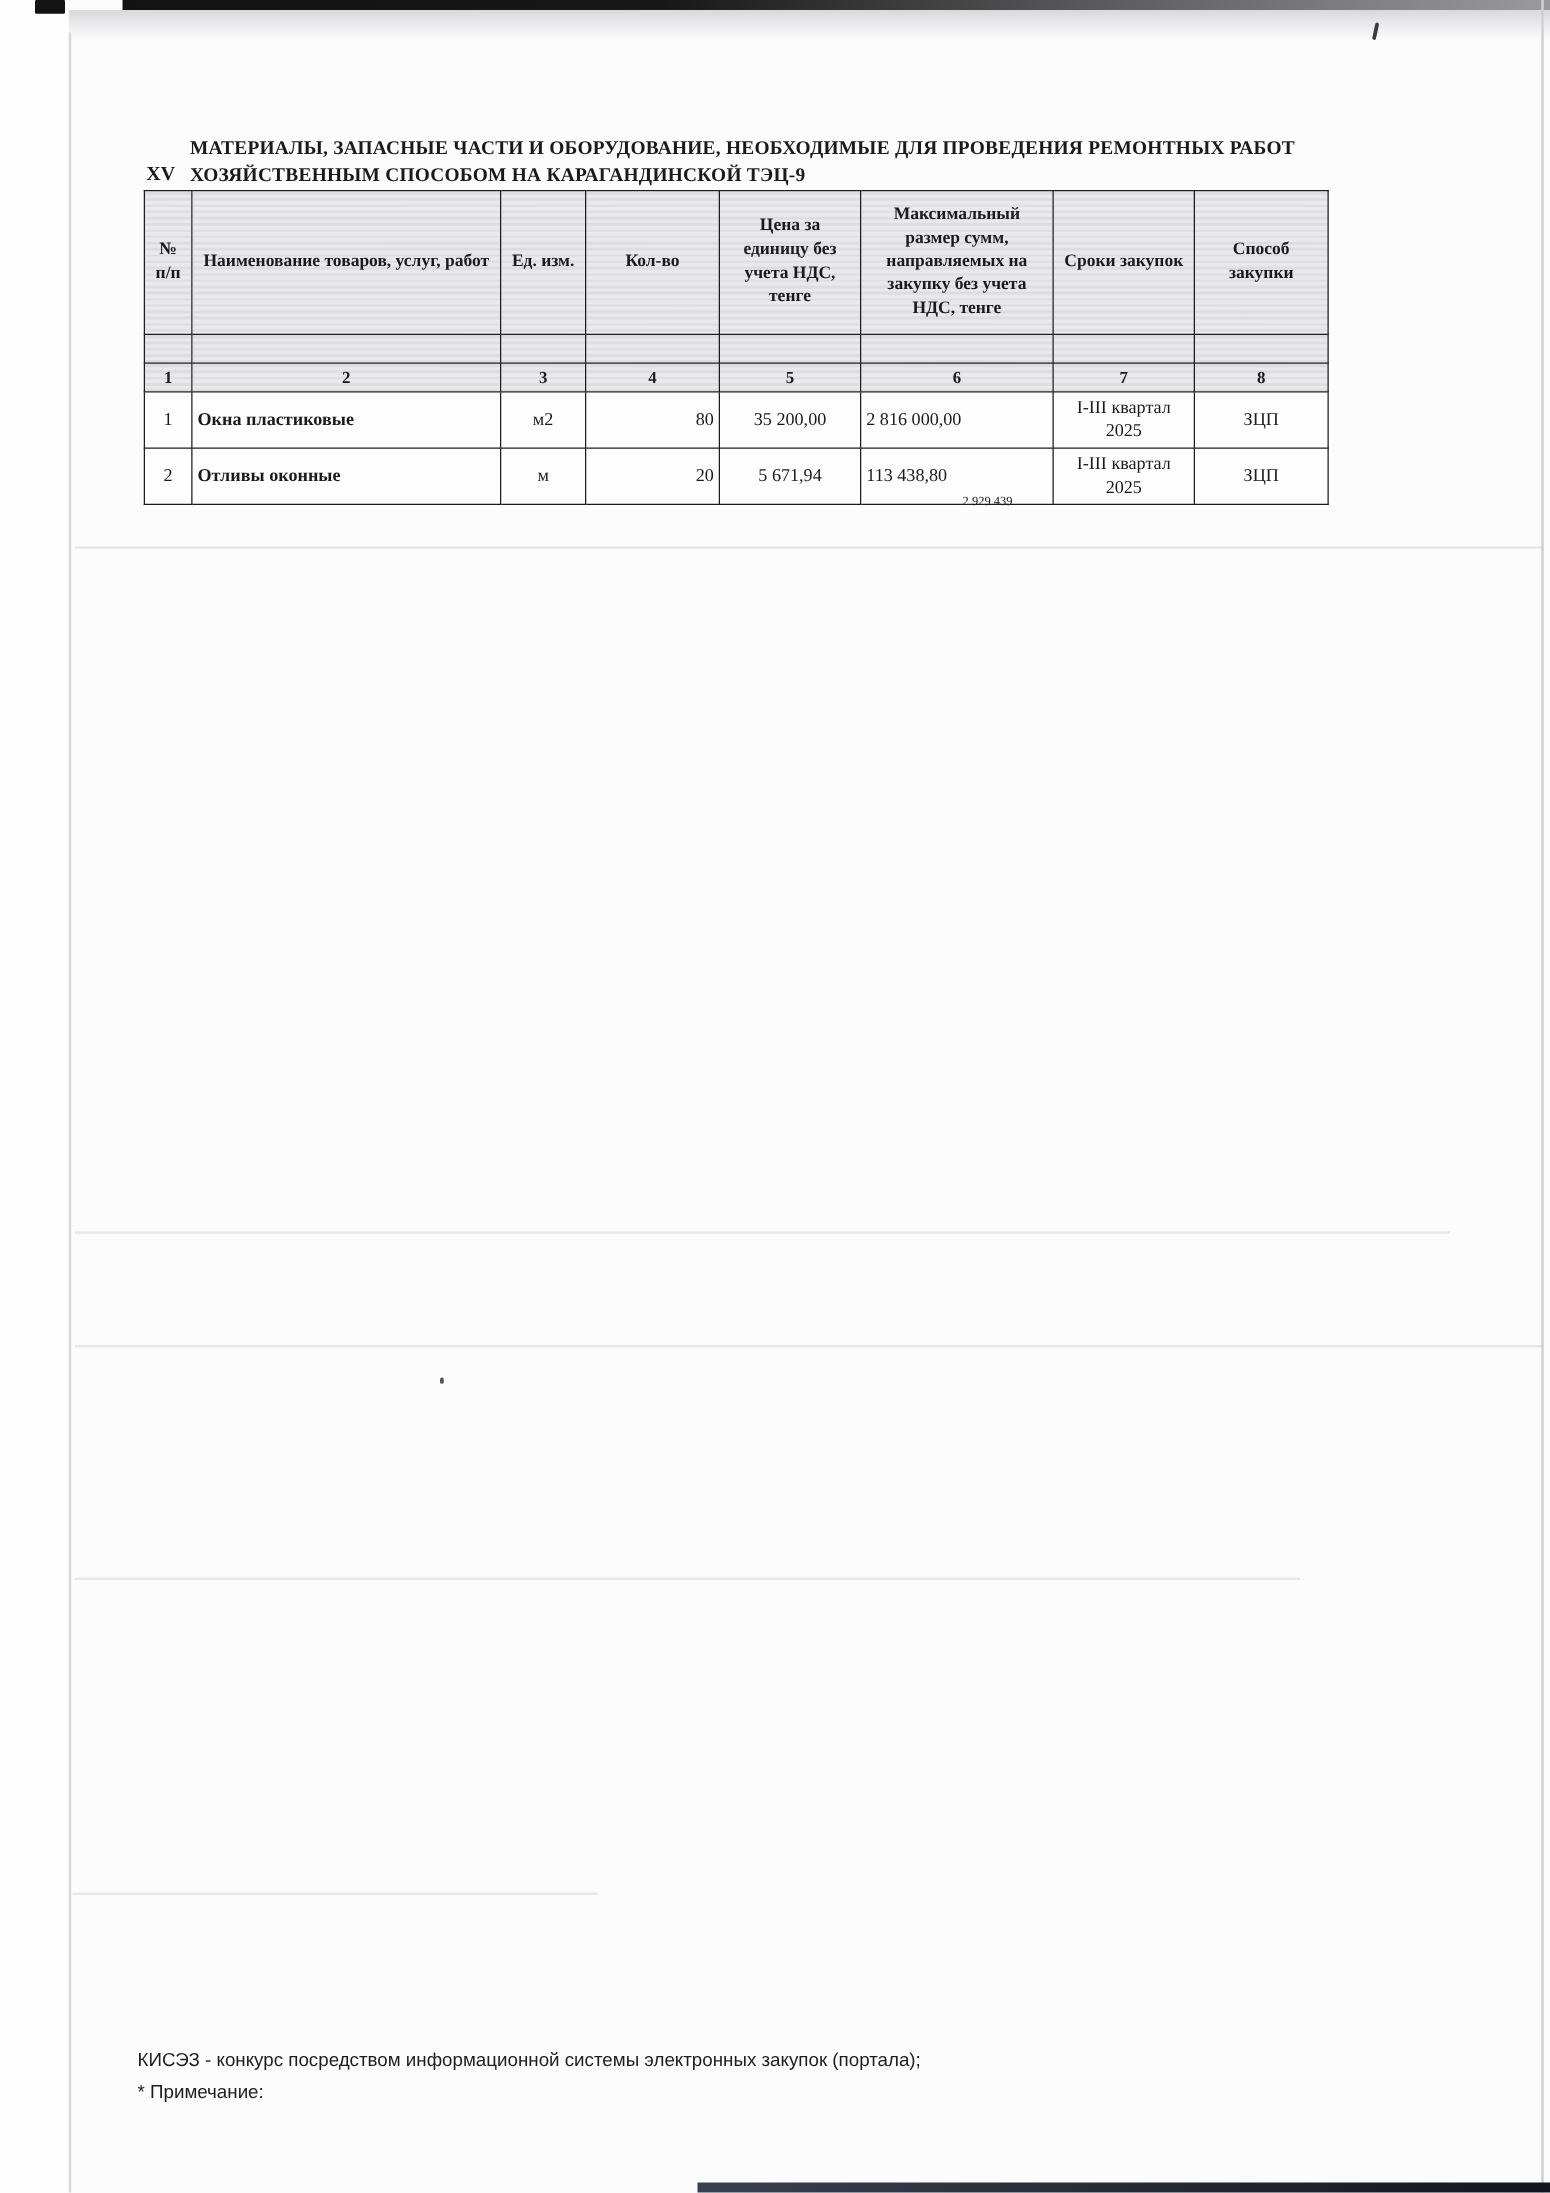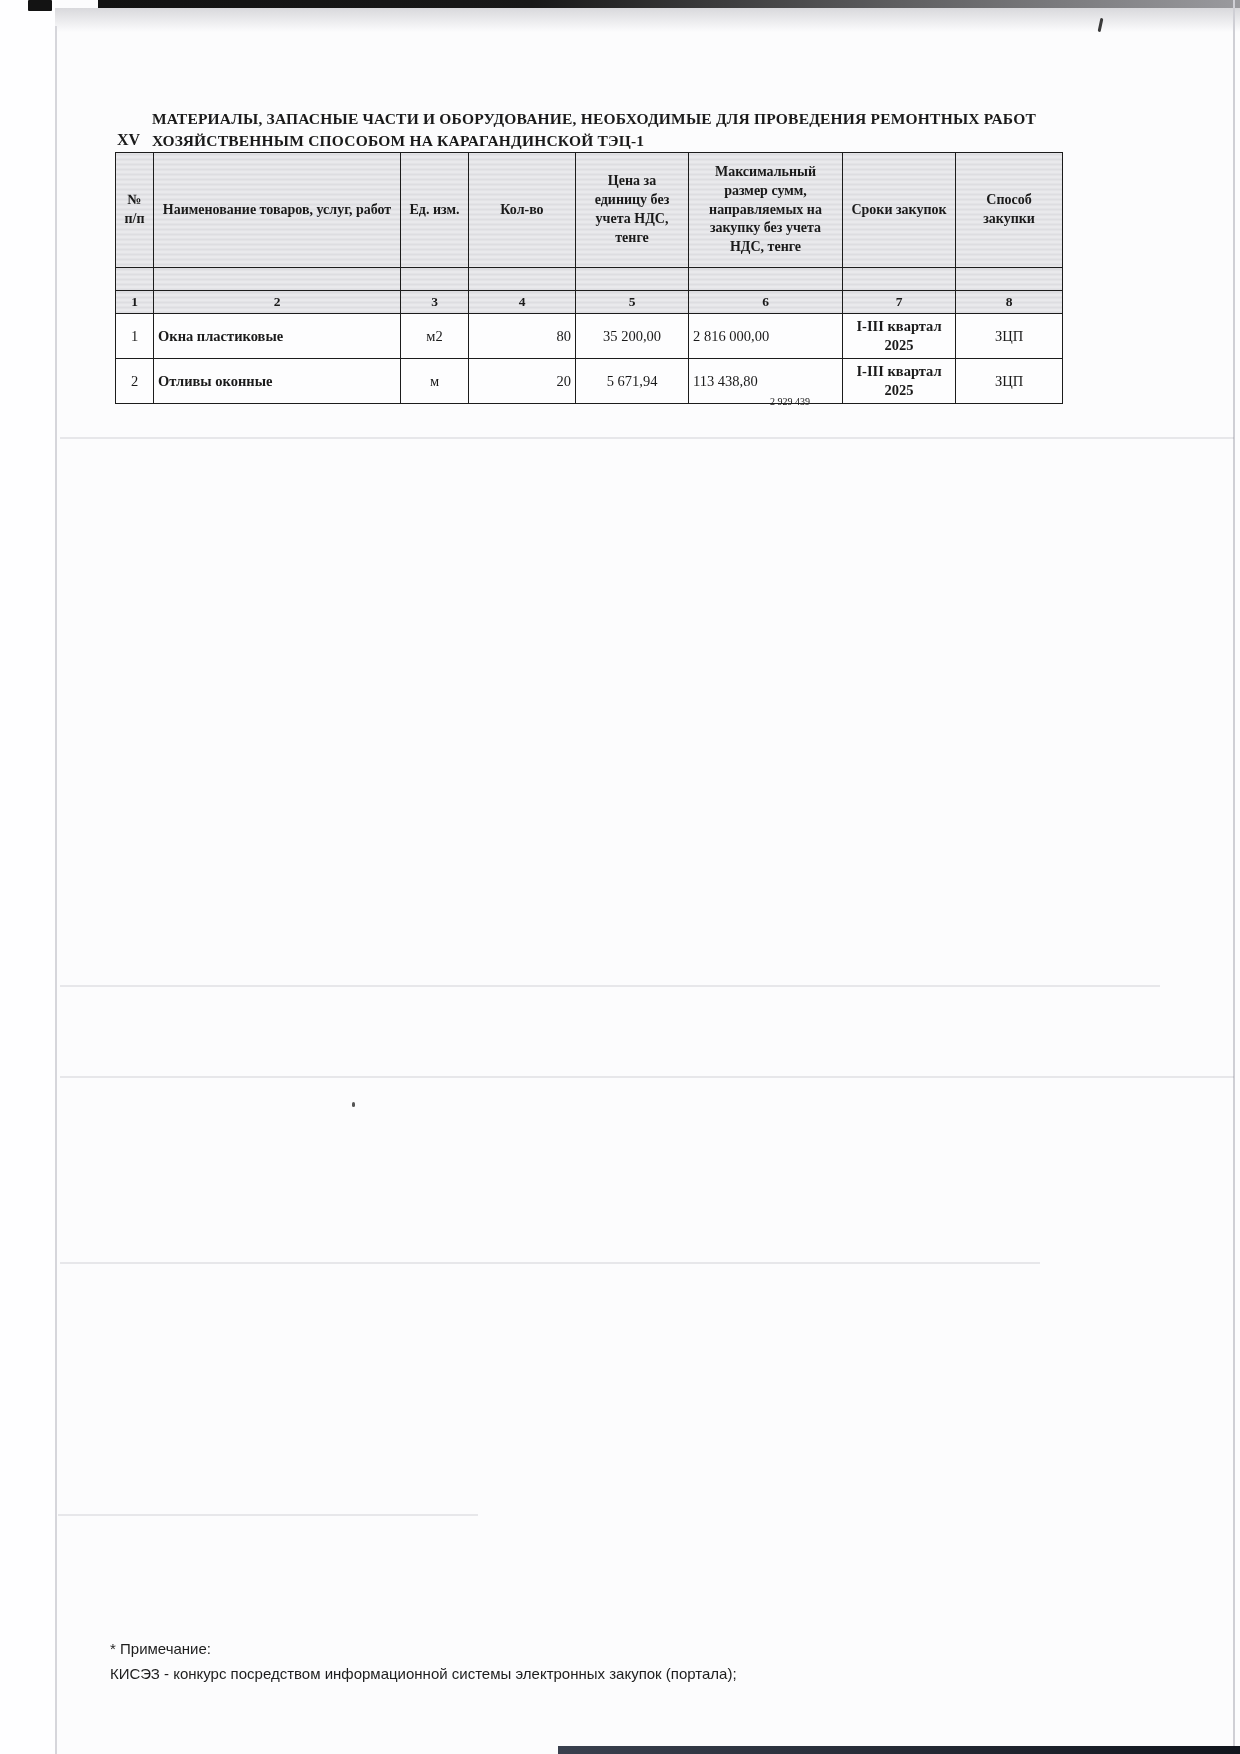--- a/index.html
+++ b/index.html
@@ -50,21 +50,21 @@
   tr.colnum td{height:18px;text-align:center;font-weight:bold;font-size:13.5px;background:
       repeating-linear-gradient(to bottom,rgba(120,120,128,.10) 0 2px,rgba(255,255,255,0) 2px 5px),
       #e9e9ec;}
   tr.data td{height:40px;background:#fdfdfe;}
   td.c-num{text-align:center;}
   td.c-name{text-align:left;padding-left:8px;font-weight:bold;}
   td.c-unit{text-align:center;}
   td.c-qty{text-align:right;padding-right:18px;}
   td.c-price{text-align:center;}
   td.c-sum{padding-right:26px;}
-  td.c-period{text-align:center;line-height:1.3;font-weight:bold;}
+  td.c-period{text-align:center;line-height:1.3;}
   td.c-method{text-align:center;}
   .total{position:absolute;left:690px;top:396px;width:200px;text-align:center;
     font-size:10px;}
   
   .notes{position:absolute;left:110px;top:1636px;width:1000px;
     font-family:"Liberation Sans", sans-serif;font-size:15px;line-height:25px;color:#1d1d1d;}
 </style>
 </head>
 <body>
 
@@ -77,21 +77,21 @@
 <div class="artifact tickmark"></div>
 <div class="artifact hline" style="left:60px;top:437px;width:1174px;"></div>
 <div class="artifact hline" style="left:60px;top:985px;width:1100px;"></div>
 <div class="artifact hline" style="left:60px;top:1076px;width:1174px;"></div>
 <div class="artifact hline" style="left:60px;top:1262px;width:980px;"></div>
 <div class="artifact hline" style="left:58px;top:1514px;width:420px;"></div>
 <div class="artifact dot" style="position:absolute;left:352px;top:1102px;"></div>
 <div class="artifact bottomband"></div>
 
 <div class="section-num">XV</div>
-<div class="doc-title">МАТЕРИАЛЫ, ЗАПАСНЫЕ ЧАСТИ И ОБОРУДОВАНИЕ, НЕОБХОДИМЫЕ ДЛЯ ПРОВЕДЕНИЯ РЕМОНТНЫХ РАБОТ ХОЗЯЙСТВЕННЫМ СПОСОБОМ НА КАРАГАНДИНСКОЙ ТЭЦ-1</div>
+<div class="doc-title">МАТЕРИАЛЫ, ЗАПАСНЫЕ ЧАСТИ И ОБОРУДОВАНИЕ, НЕОБХОДИМЫЕ ДЛЯ ПРОВЕДЕНИЯ РЕМОНТНЫХ РАБОТ ХОЗЯЙСТВЕННЫМ СПОСОБОМ НА КАРАГАНДИНСКОЙ ТЭЦ-9</div>
 
 <table class="plan">
   <colgroup>
     <col style="width:38px">
       <col style="width:247px">
       <col style="width:68px">
       <col style="width:107px">
     <col style="width:113px">
       <col style="width:154px">
       <col style="width:113px">
@@ -147,15 +147,15 @@
     <td class="c-sum">113 438,80</td>
     <td class="c-period">I-III квартал 2025</td>
     <td class="c-method">ЗЦП</td>
   </tr>
 </tbody>
   </table>
 
 <div class="total">2 929 439</div>
 
 <div class="notes">
+  <div>КИСЭЗ - конкурс посредством информационной системы электронных закупок (портала);</div>
   <div>* Примечание:</div>
-  <div>КИСЭЗ - конкурс посредством информационной системы электронных закупок (портала);</div>
 </div>
 
 </body></html>

